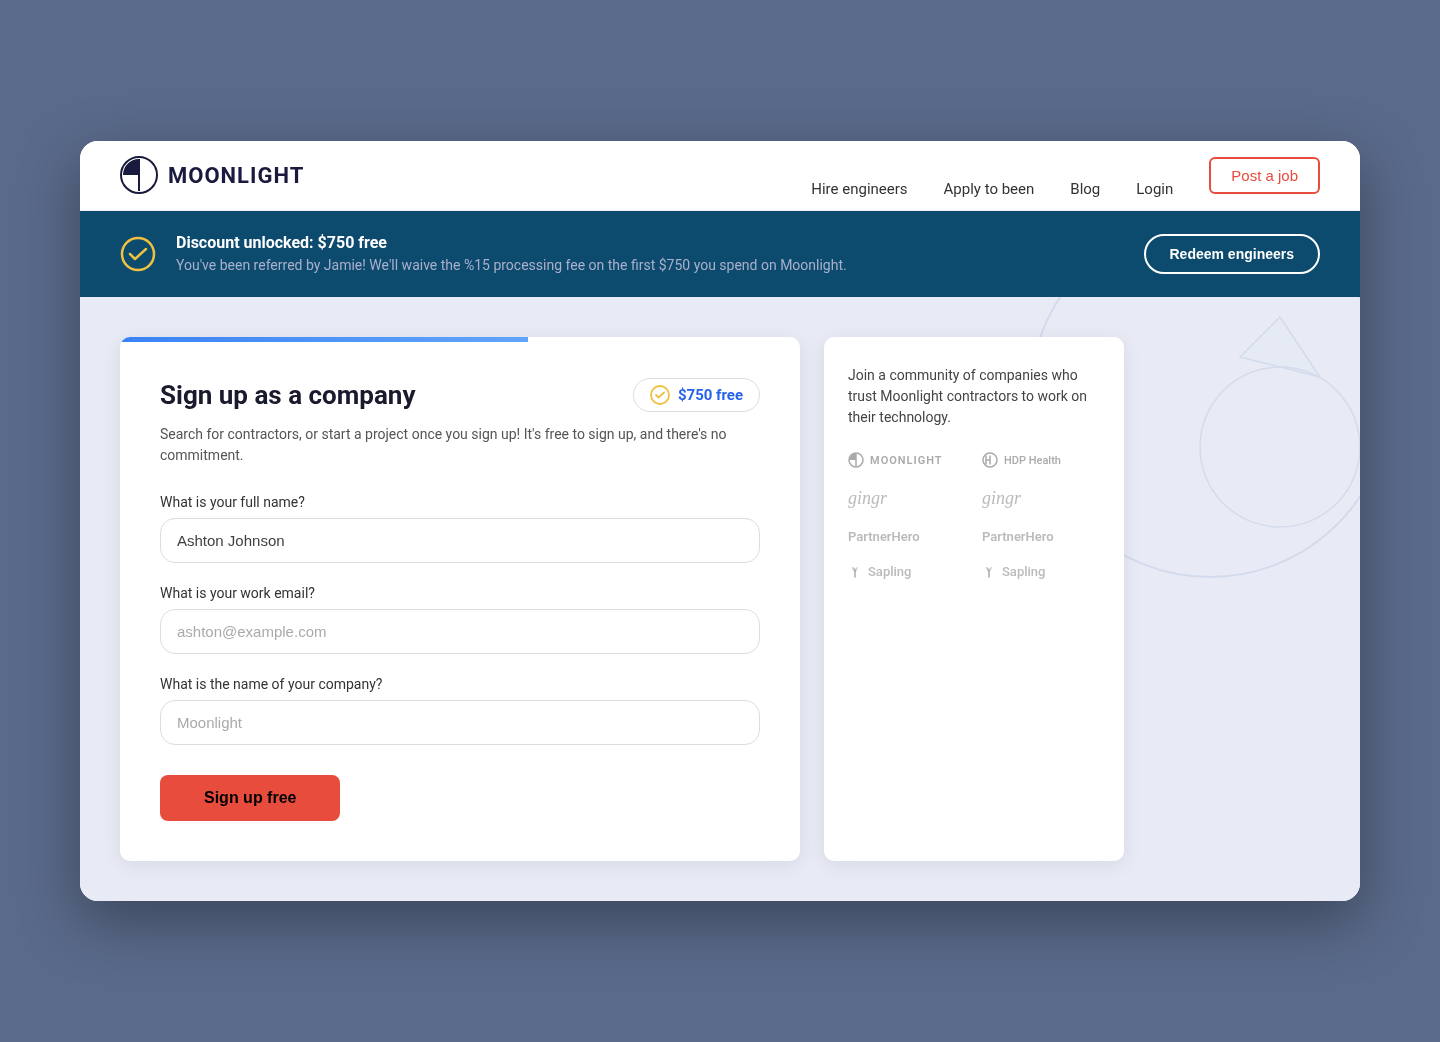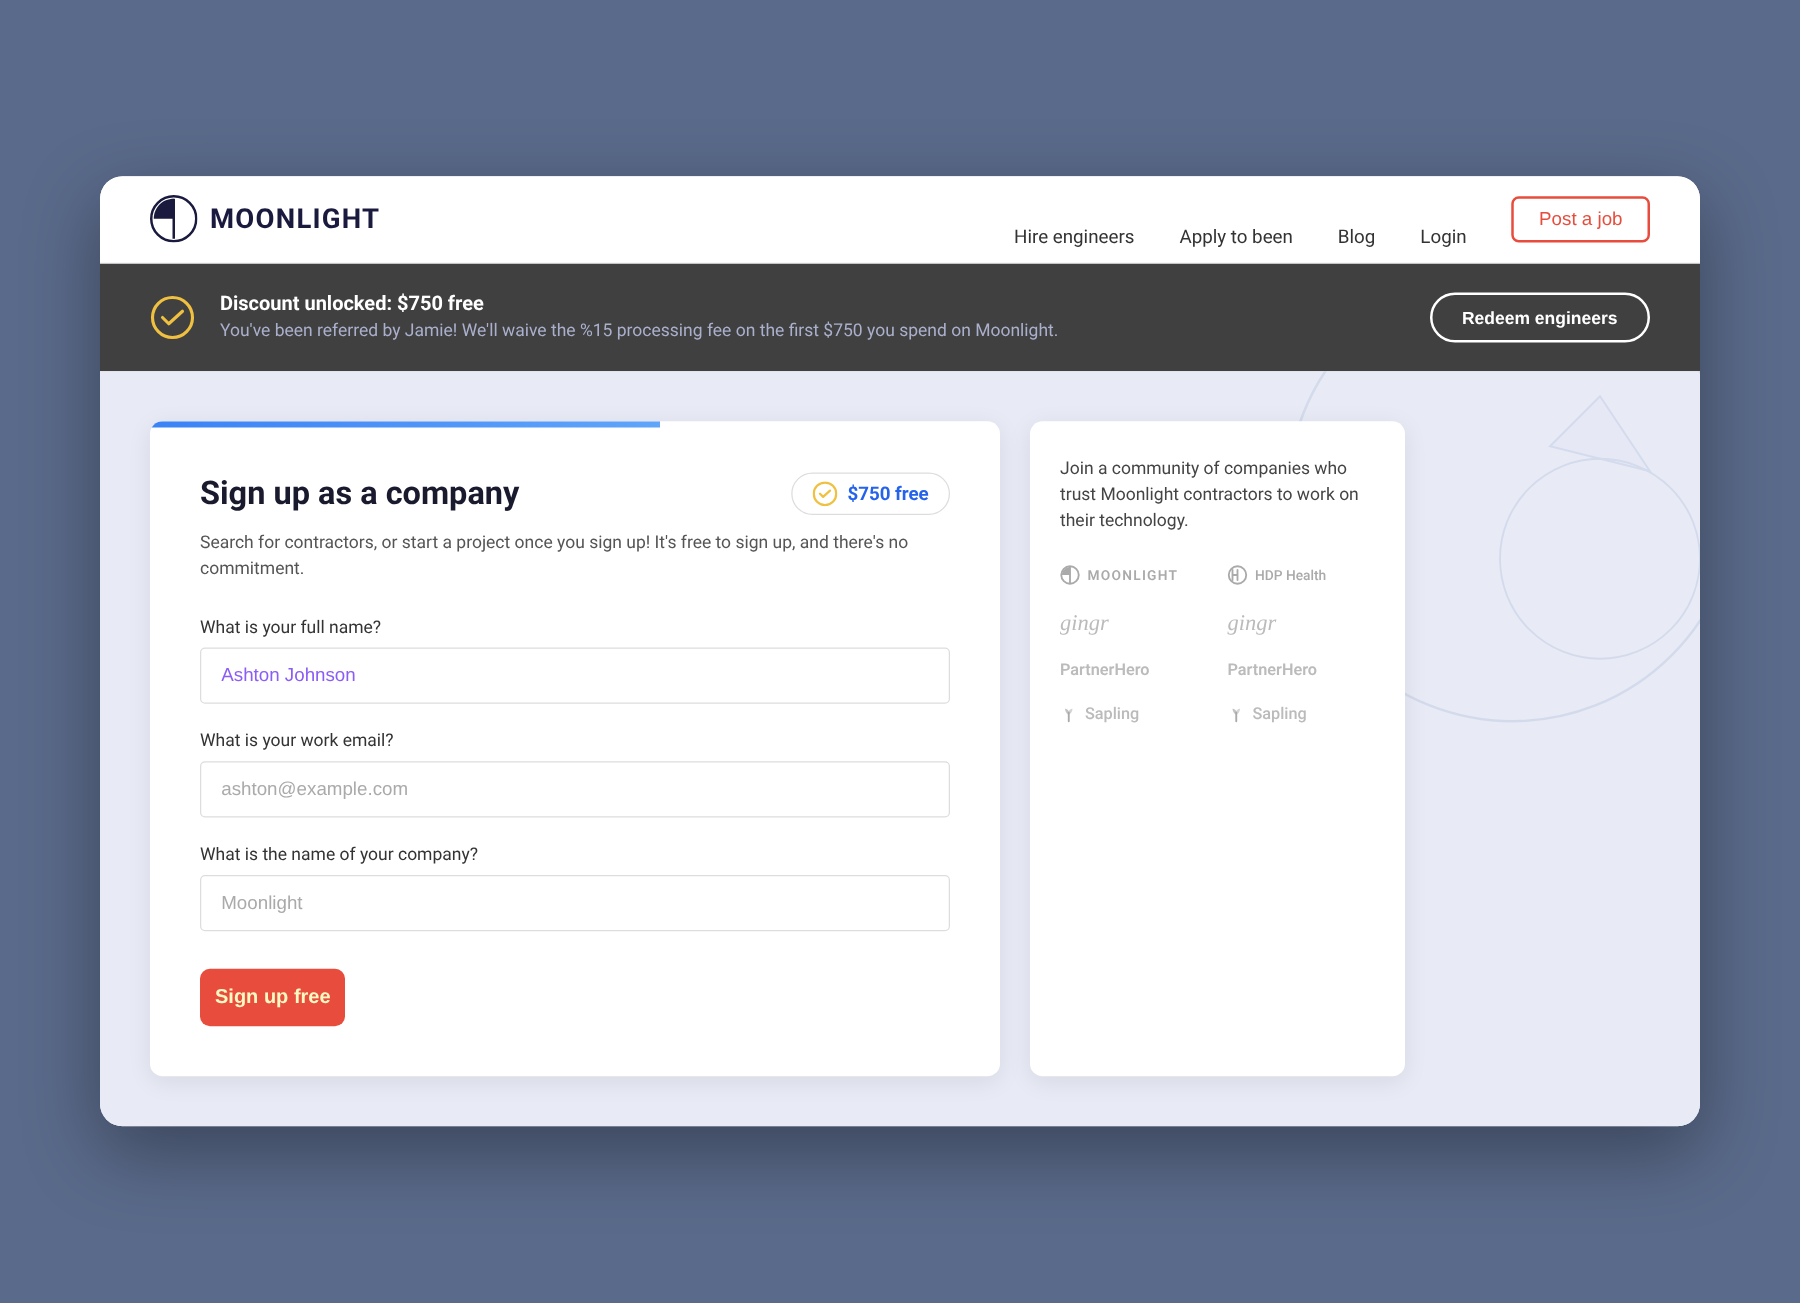--- a/index.html
+++ b/index.html
@@ -63,21 +63,21 @@
       background: transparent;
       padding: 8px 20px;
       border-radius: 6px;
       font-size: 15px;
       font-weight: 500;
       cursor: pointer;
     }
 
     
     .discount-banner {
-      background: #404040;
+      background: #0c4a6e;
       padding: 22px 40px;
       display: flex;
       align-items: center;
       gap: 20px;
     }
     .discount-check-icon {
       flex-shrink: 0;
       width: 36px;
       height: 36px;
     }
@@ -184,32 +184,32 @@
       display: block;
       font-size: 14px;
       color: #333;
       margin-bottom: 8px;
       font-weight: 400;
     }
     .form-input {
       width: 100%;
       padding: 13px 16px;
       border: 1.5px solid #ddd;
-      border-radius: 4px;
+      border-radius: 15px;
       font-size: 15px;
-      color: #8b5cf6;
+      color: #404040;
       outline: none;
       transition: border-color 0.2s;
     }
     .form-input::placeholder { color: #aaa; }
     .btn-signup {
       background: #e74c3c;
-      color: #fef9c3;
+      color: #000000;
       border: none;
-      padding: 14px 12px;
+      padding: 14px 44px;
       border-radius: 8px;
       font-size: 16px;
       font-weight: 600;
       cursor: pointer;
       margin-top: 8px;
     }
 
     
     .social-card {
       background: #fff;

